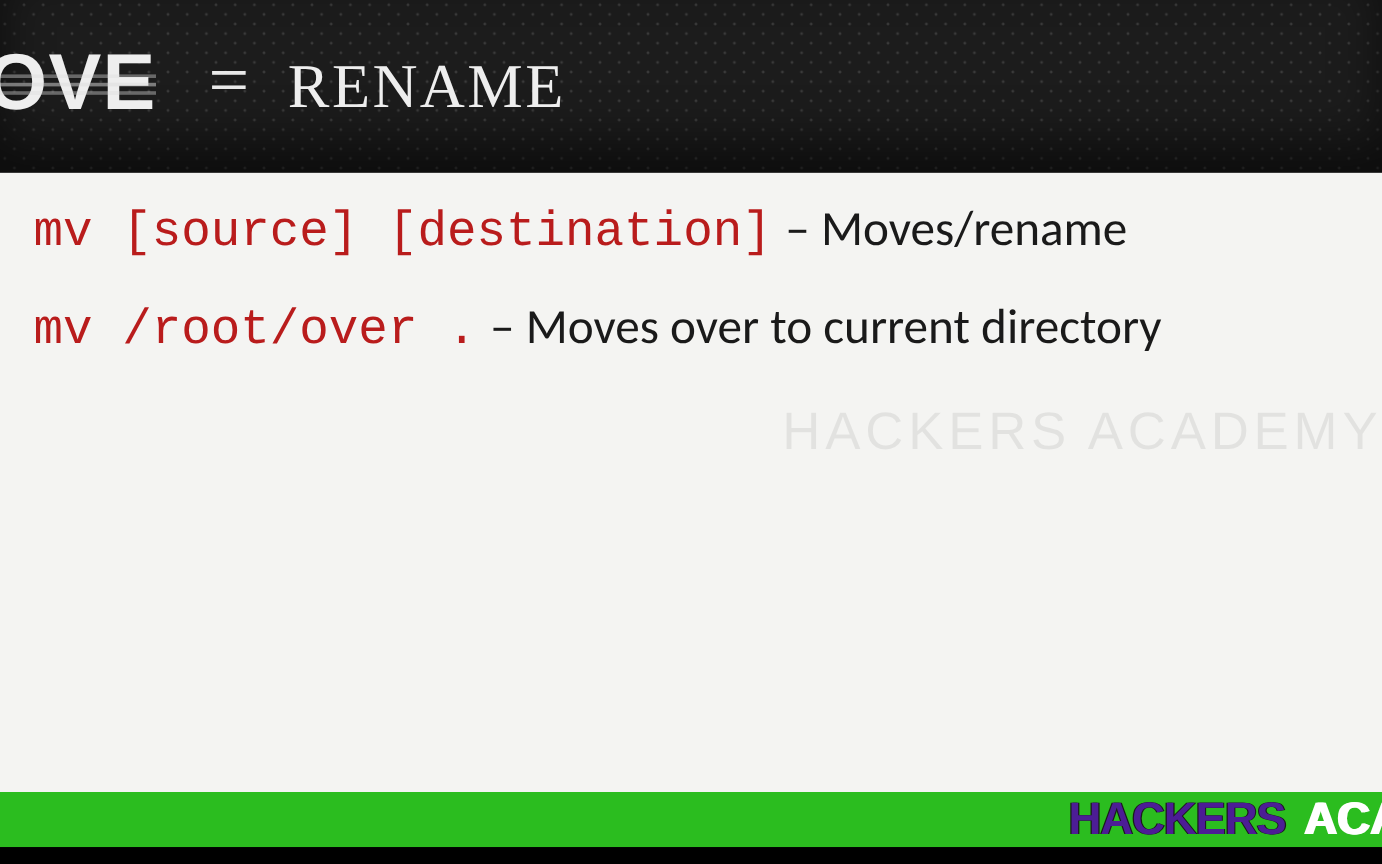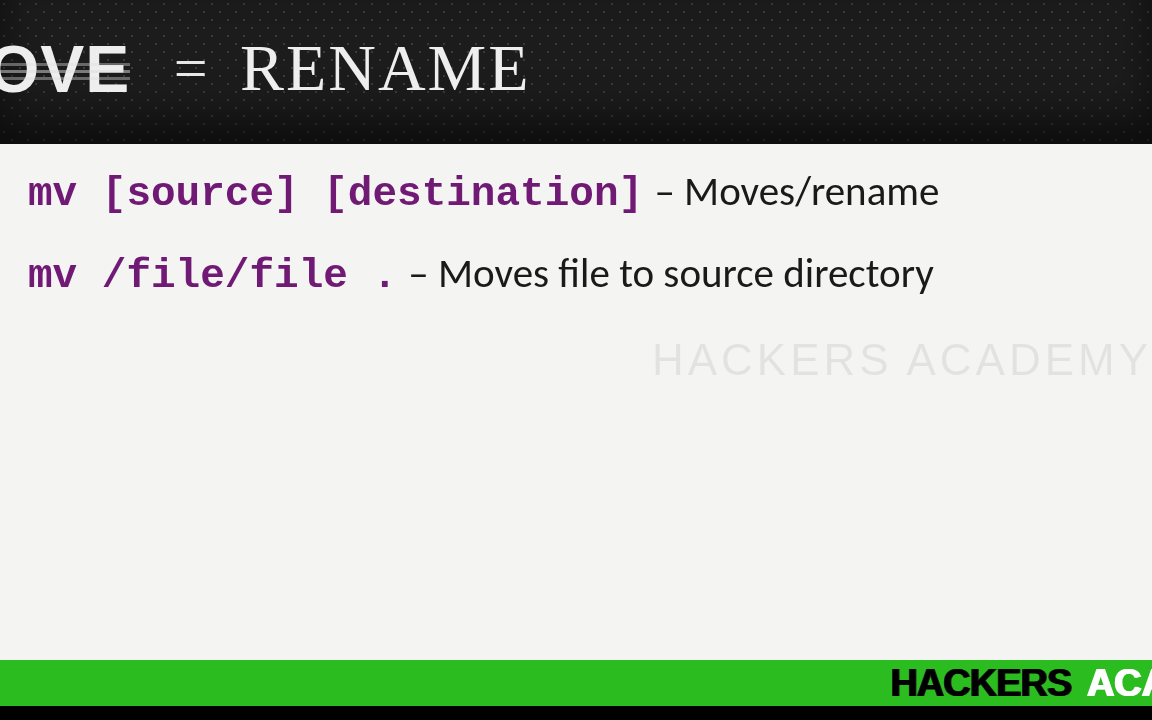--- a/index.html
+++ b/index.html
@@ -58,43 +58,43 @@
     font-family: Georgia, serif;
     color: #e8e8e8;
     padding: 0 12px 0 24px;
     vertical-align: 4px;
     font-size: 60px;
   }
   .title .rename {
     font-family: Georgia, "Times New Roman", serif;
     font-weight: 400;
     letter-spacing: 2px;
-    font-size: 66px;
+    font-size: 52px;
     vertical-align: 2px;
   }
   .body {
     position: absolute;
     left: 0;
     top: 144px;
     width: 1152px;
     height: 516px;
     background: #f4f4f2;
   }
   .line {
     padding: 10px 28px 10px 28px;
     font-size: 41px;
     color: #1a1a1a;
     line-height: 1.45;
     white-space: nowrap;
   }
   .line1 { padding-top: 18px; }
   .cmd {
     font-family: "Courier New", monospace;
-    color: #701a75;
-    font-weight: bold;
+    color: #b91c1c;
+    font-weight: normal;
   }
   .dash {
     padding: 0 2px 0 2px;
   }
   .watermark {
     position: absolute;
     left: 0; right: 0;
     top: 191px;
     text-align: right;
     font-family: Impact, "Arial Black", sans-serif;
@@ -116,21 +116,21 @@
     position: absolute;
     right: -70px;
     top: 2px;
     font-family: "Arial Black", Impact, sans-serif;
     font-size: 38px;
     font-weight: 900;
     letter-spacing: -1px;
     white-space: nowrap;
   }
   .brand .h {
-    color: #000000;
+    color: #4c1d95;
     text-shadow:
       -1px 0 #1a1a1a, 1px 0 #1a1a1a;
     margin-left: 24px;
   }
   .brand .a {
     color: #fff;
     font-weight: 700;
     text-shadow:
       -1px 0 #fff, 1px 0 #fff;
     padding-left: 6px;
@@ -160,22 +160,22 @@
 
   <div class="body">
 
     <div class="line line1">
       <span class="cmd">mv [source] [destination]</span>
       <span class="dash">– Moves/rename</span>
     </div>
 
 
     <div class="line">
-      <span class="cmd">mv /file/file .</span>
-      <span class="dash">– Moves file to source directory</span>
+      <span class="cmd">mv /root/over .</span>
+      <span class="dash">– Moves over to current directory</span>
     </div>
 
     <div class="watermark">HACKERS ACADEMY</div>
 
   </div>
 
   <div class="footer">
     <div class="brand">
       <span class="h">HACKERS</span>
       <span class="a">ACADE</span>

